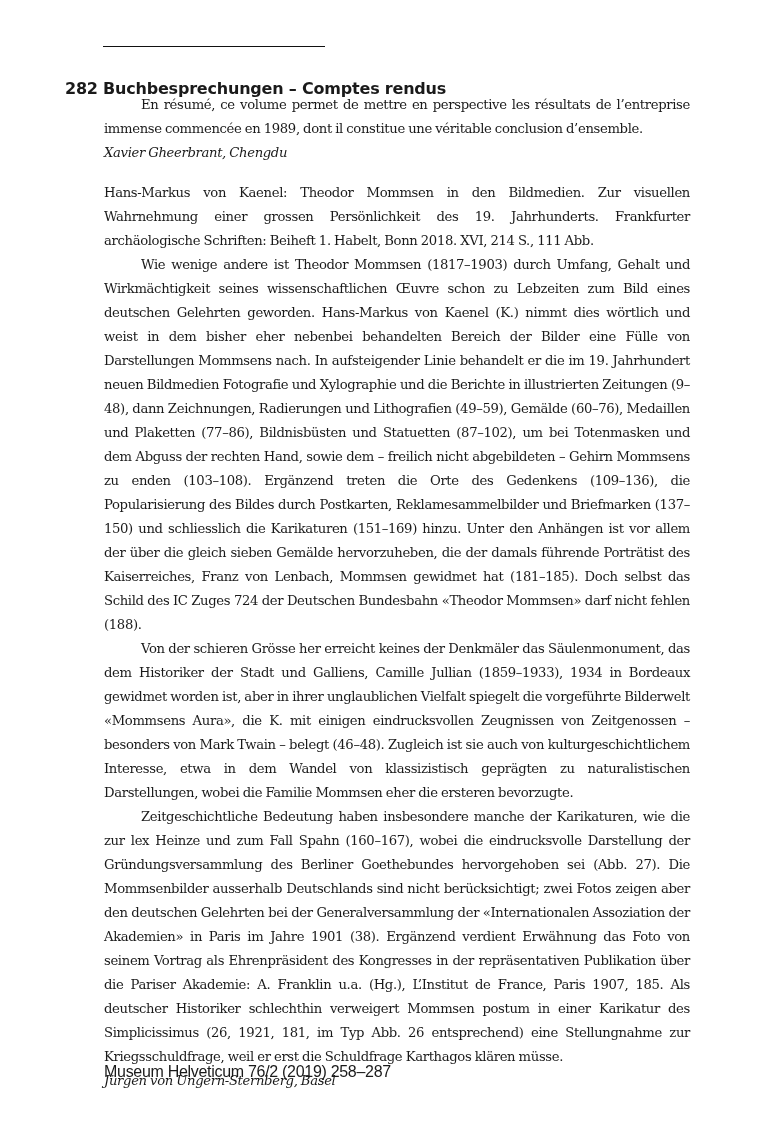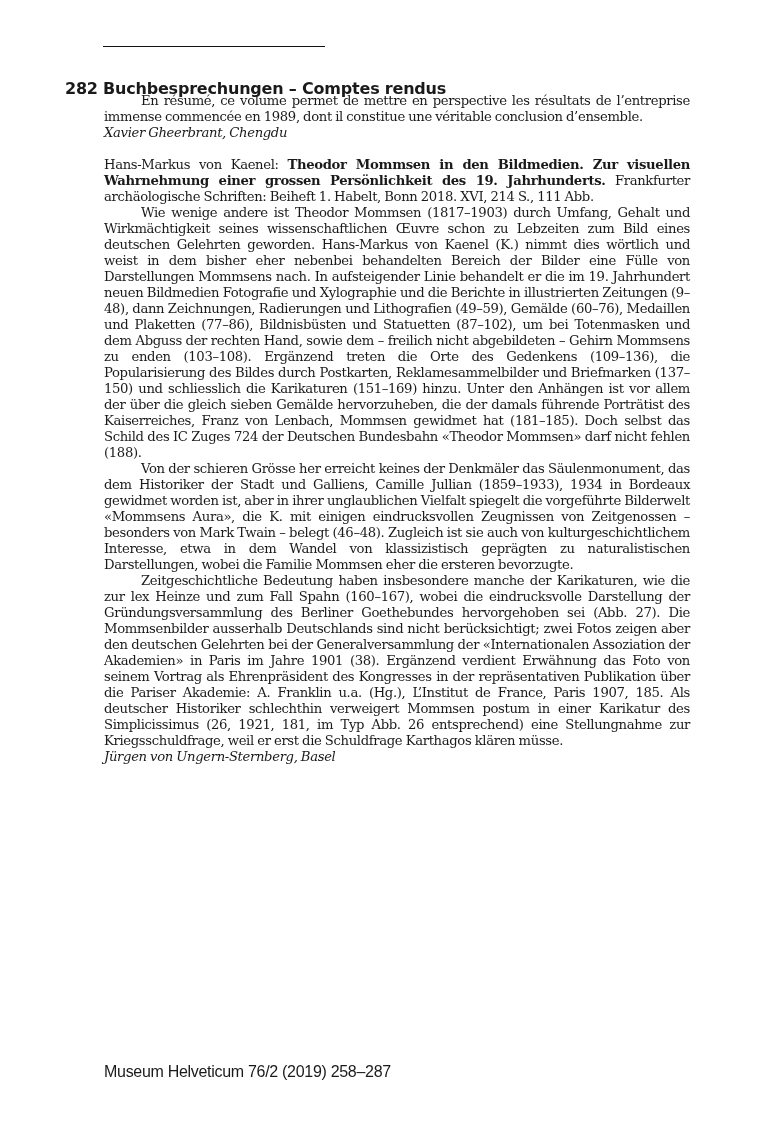--- a/index.html
+++ b/index.html
@@ -1,26 +1,26 @@
 <!DOCTYPE html>
 <html><head>
   <meta charset="utf-8">
   <style>
     html, body { margin: 0; padding: 0; background: #ffffff; }
     body { width: 782px; height: 1131px; position: relative; overflow: hidden; color: #1a1a1a; }
     .header { position: absolute; left: 65px; top: 44px; width: 600px; }
     .header-rule { position: absolute; left: 38px; top: 2px; width: 222px; height: 0; border-top: 1.5px solid #111; }
     .header-line { position: absolute; left: 0; top: 8px; font-family: "DejaVu Sans", sans-serif; font-size: 16px; font-weight: bold; white-space: nowrap; letter-spacing: -0.2px; margin-top: 27px; }
     .page-num { display: inline-block; width: 38px; }
-    .body-text { position: absolute; left: 104px; top: 93px; width: 586px; font-family: "DejaVu Serif", serif; font-size: 13.2px; line-height: 16px; letter-spacing: -0.35px; word-spacing: -0.5px; }
+    .body-text { position: absolute; left: 104px; top: 93px; width: 586px; font-family: "DejaVu Serif", serif; font-size: 13.2px; line-height: 24px; letter-spacing: -0.35px; word-spacing: -0.5px; }
     .body-text p { margin: 0; text-align: justify; hyphens: none; }
     .indent { text-indent: 37px; }
     .signature { text-align: center; font-style: italic; }
     .review-head { margin-top: 16px !important; }
-    .bold { font-weight: bold; }
+    .bold { font-weight: normal; }
     .ital { }
     .footer { position: absolute; left: 104px; top: 1063px; font-family: Liberation Sans, sans-serif; font-size: 16px; letter-spacing: -0.3px; }
   </style>
 </head>
 <body>
 
 <div class="header">
   <div class="header-rule"></div>
   <div class="header-line">
     <span class="page-num">282</span><span>Buchbesprechungen – Comptes rendus</span>

